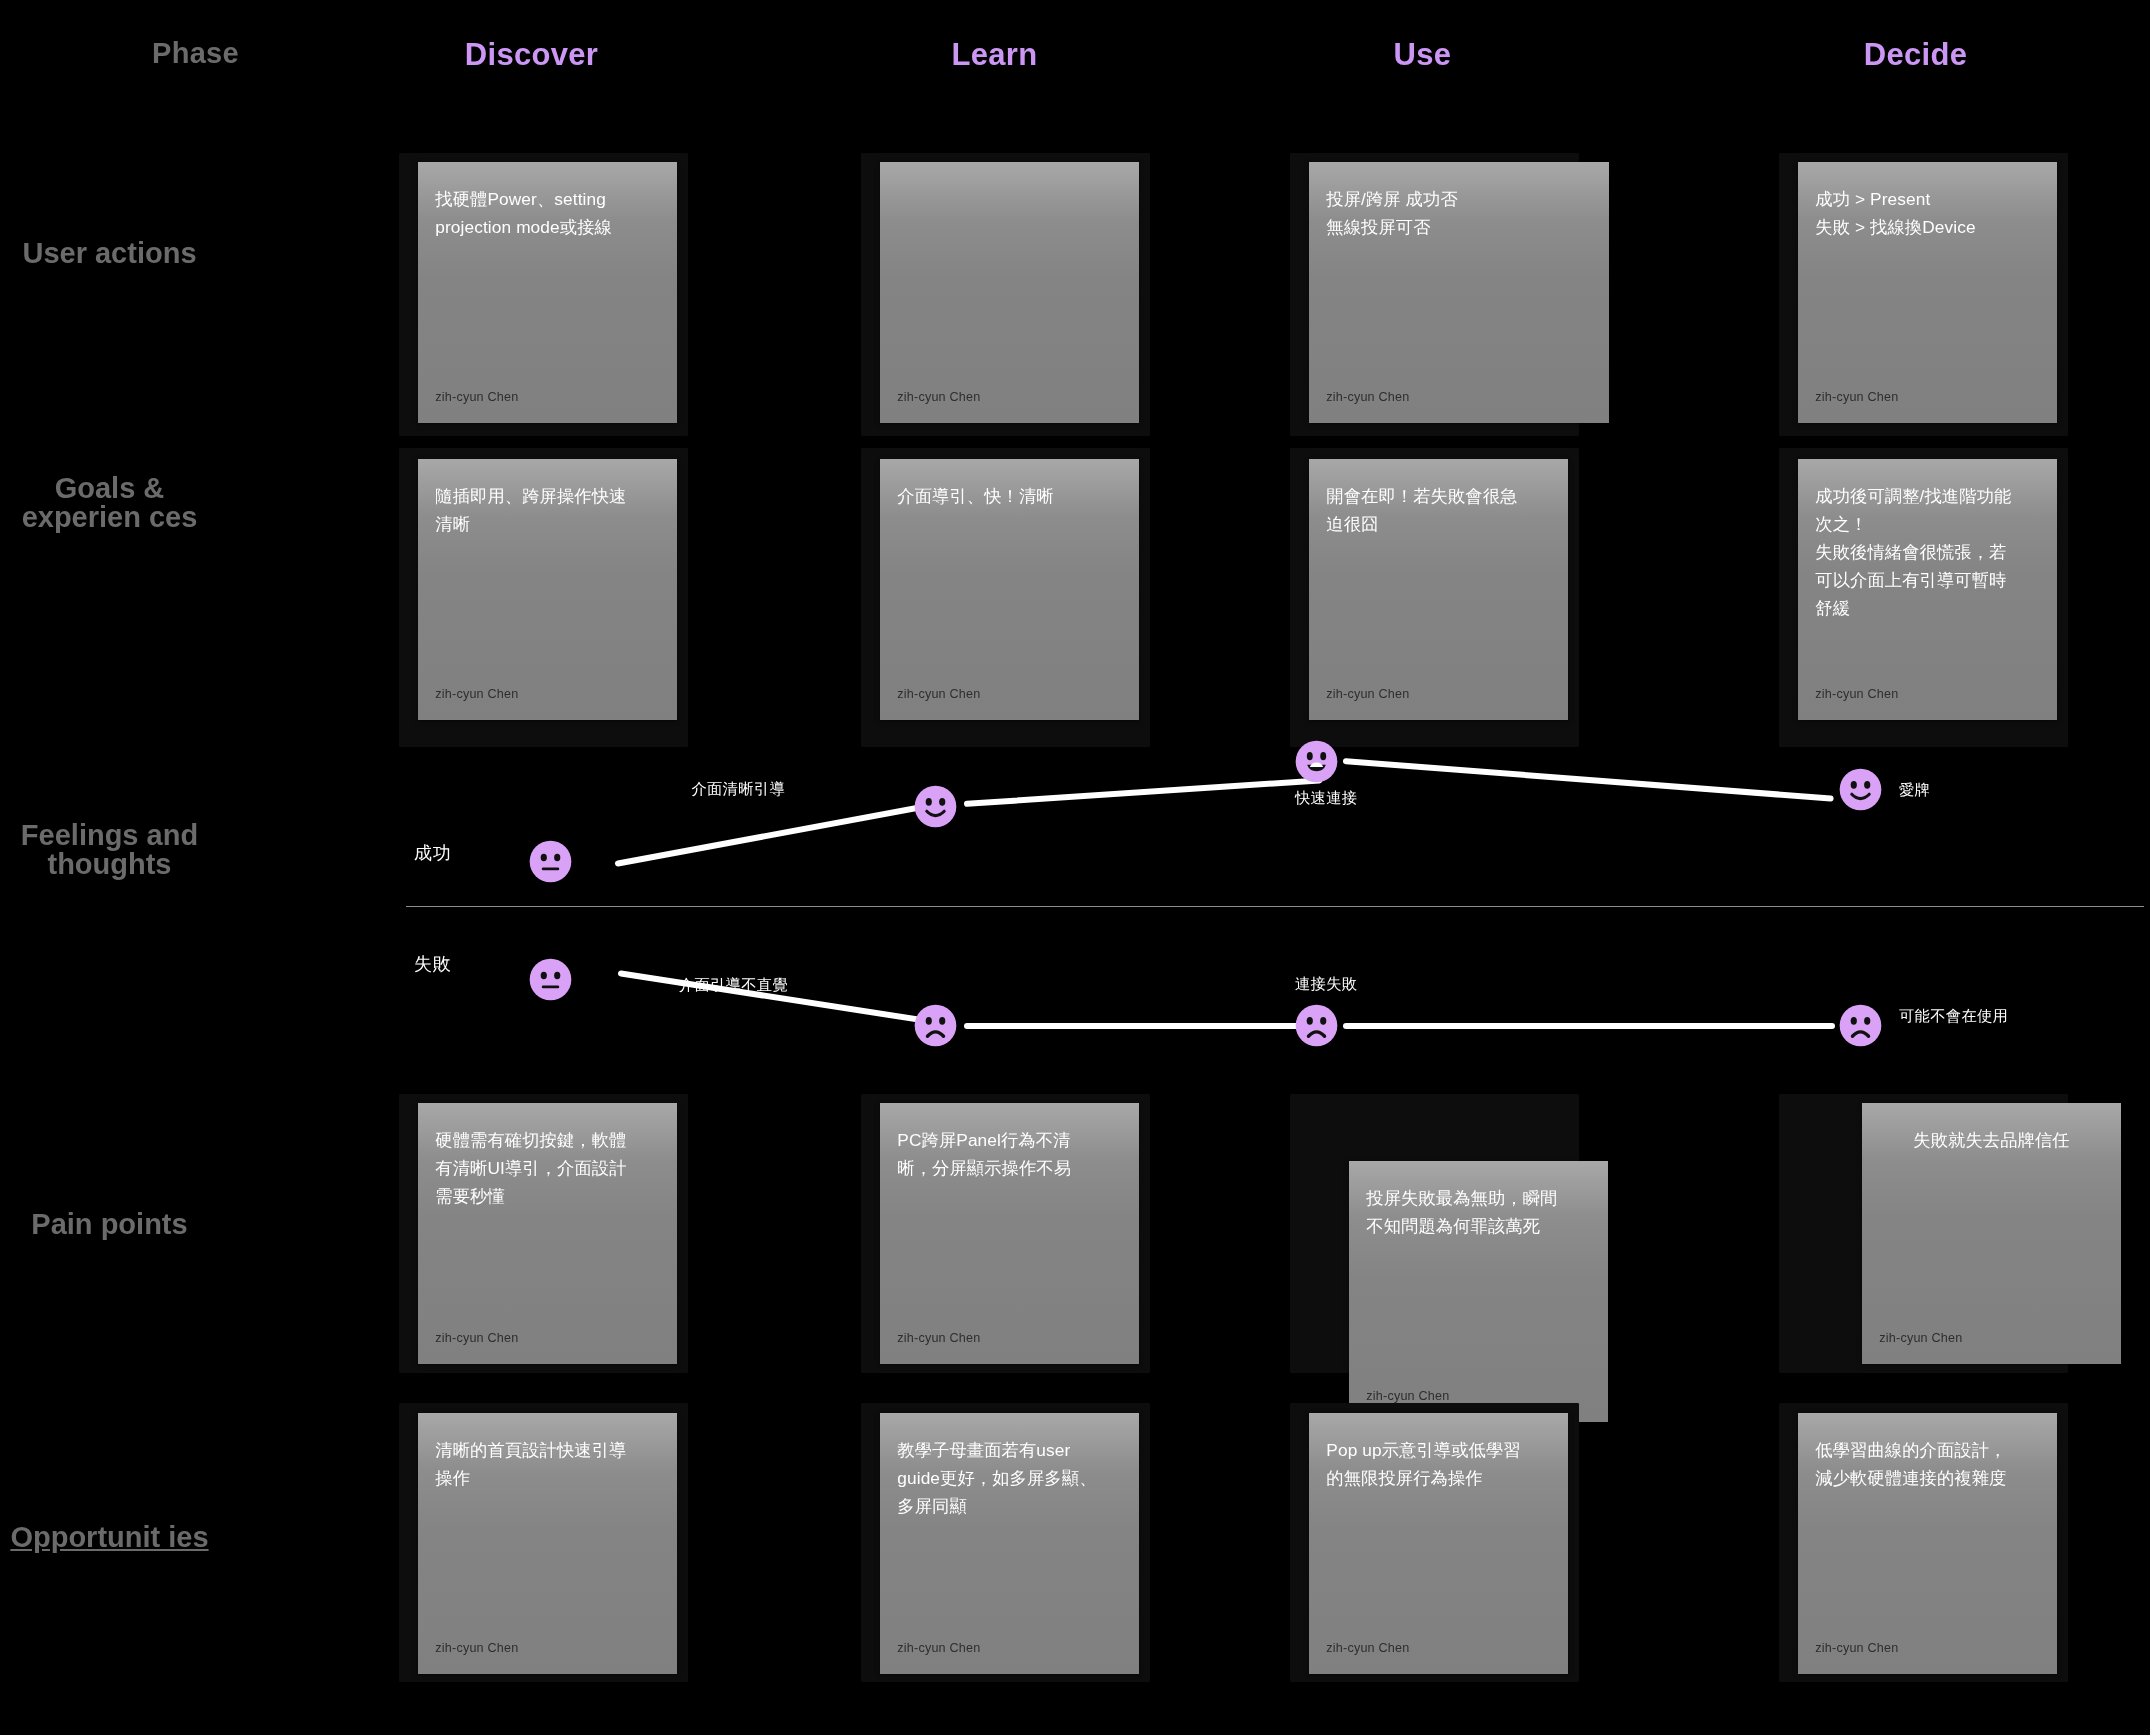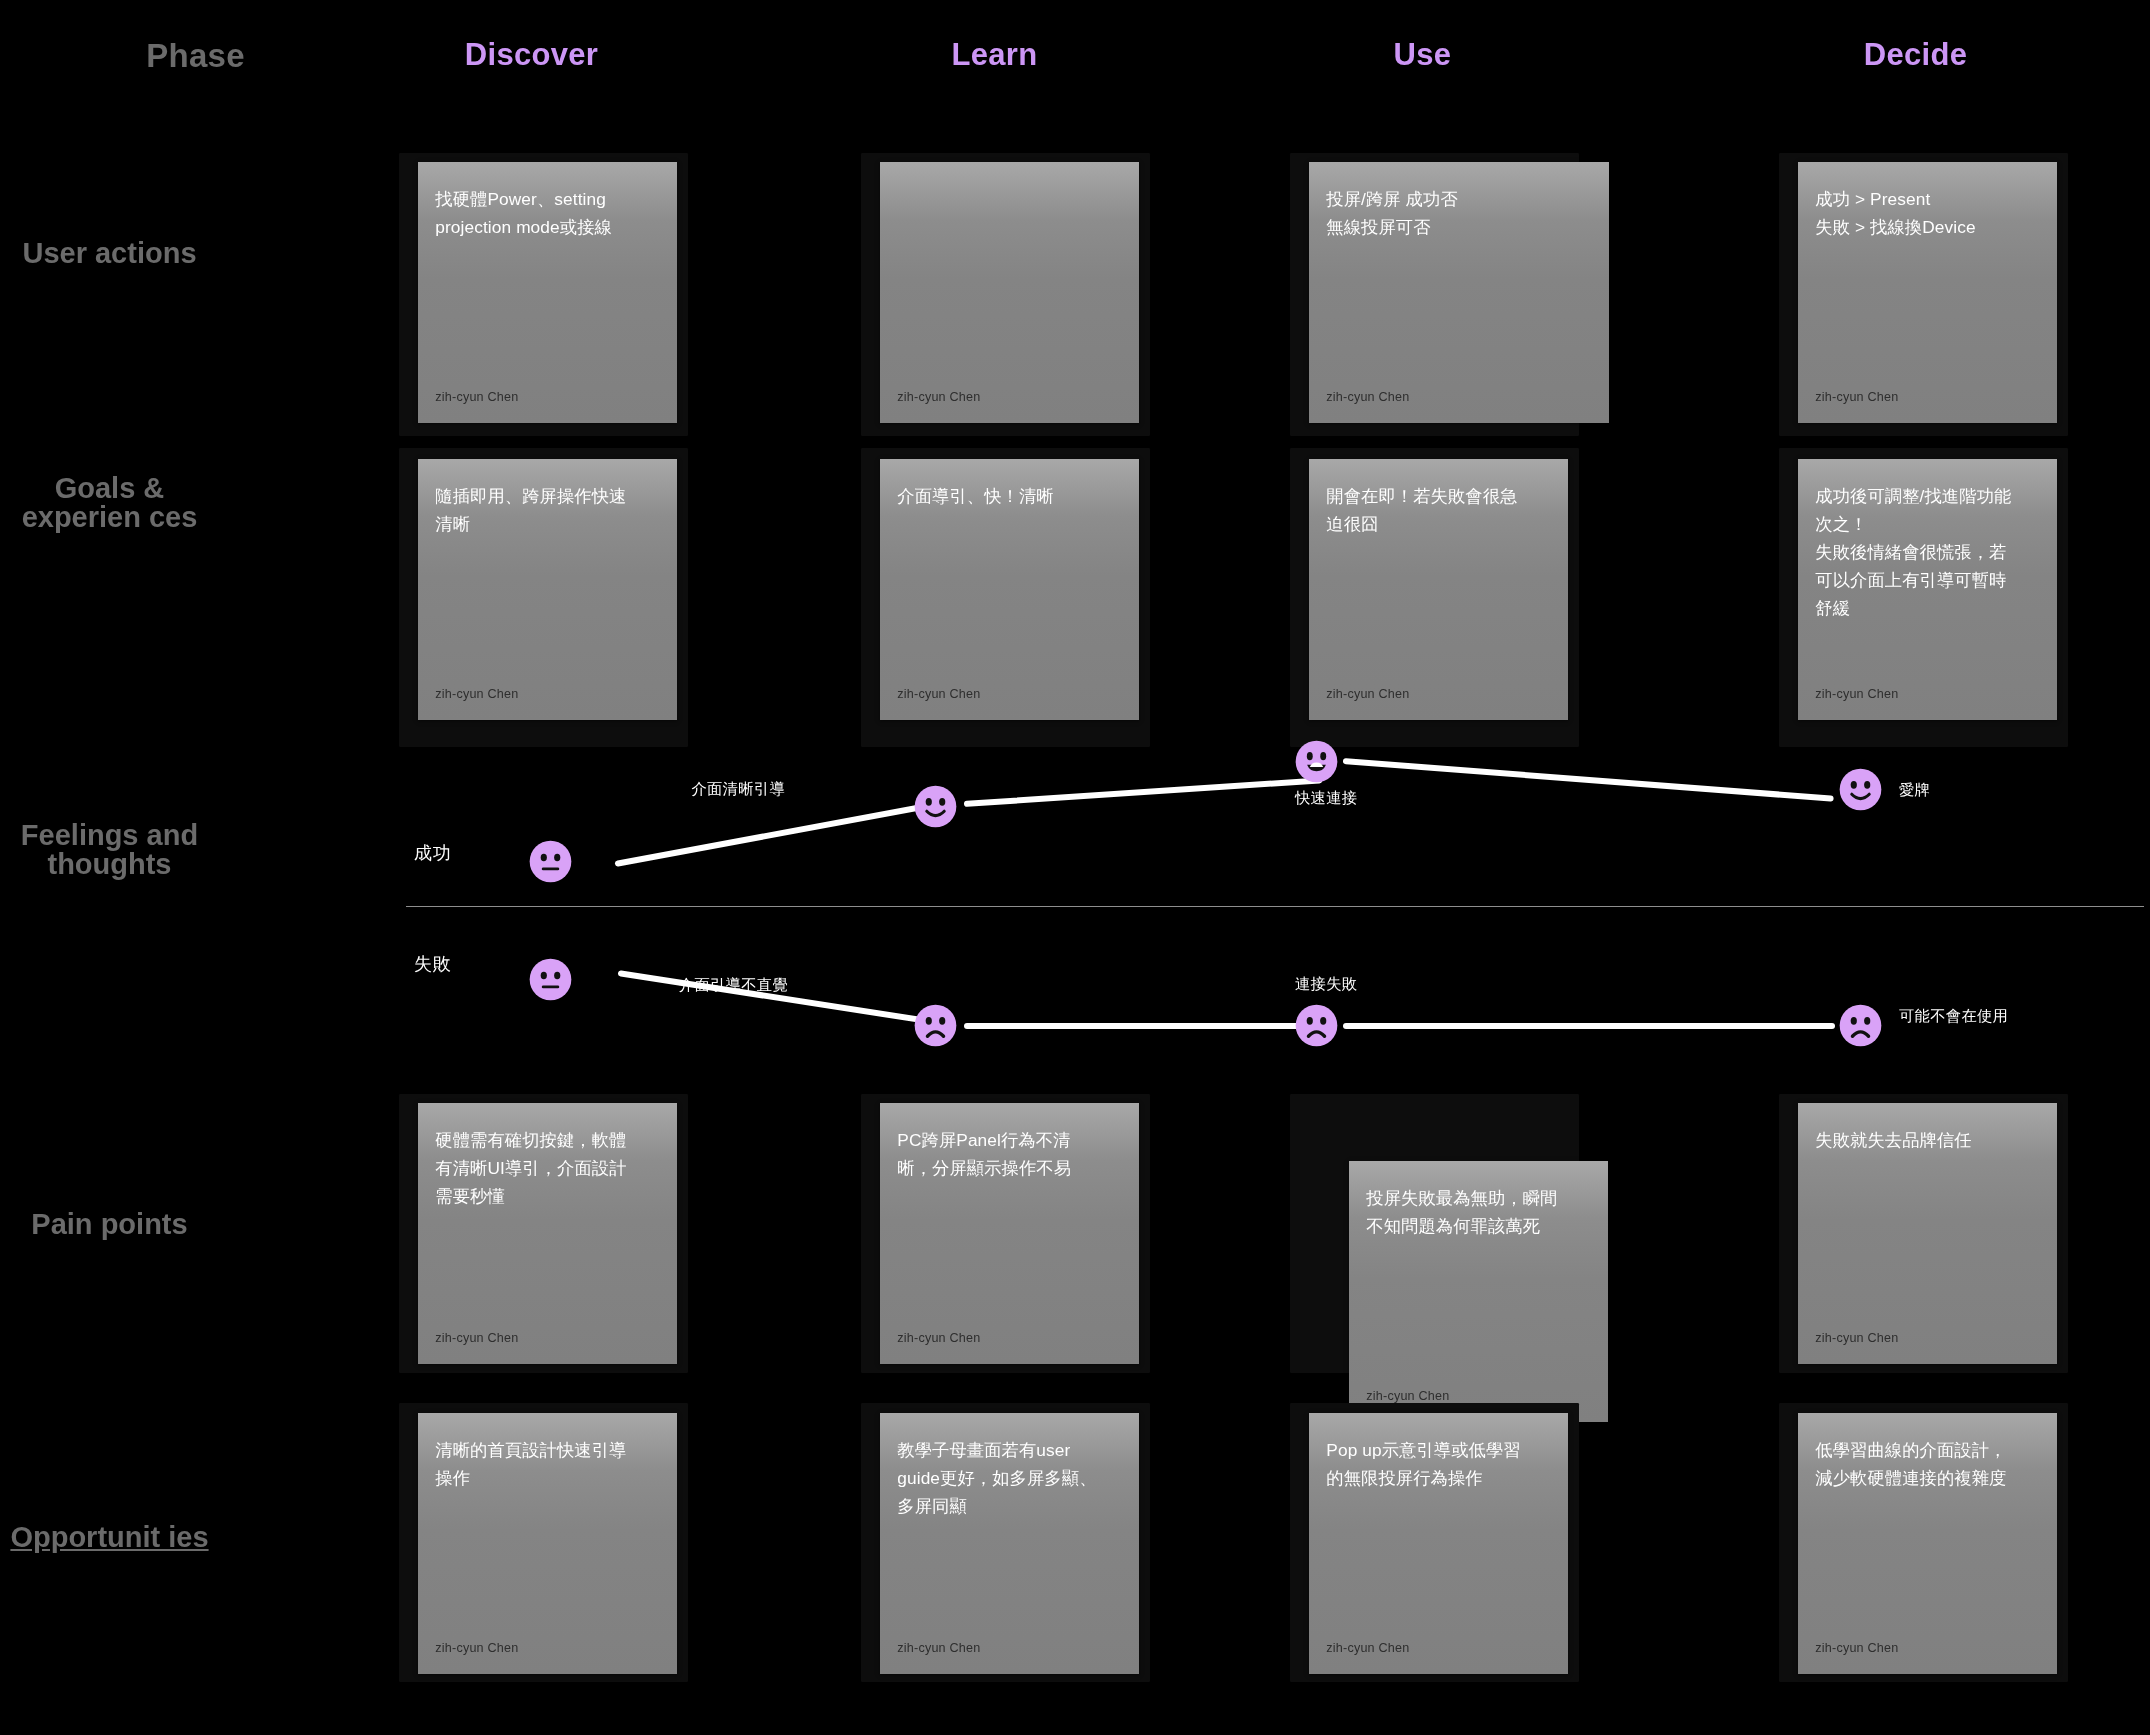--- a/index.html
+++ b/index.html
@@ -16,21 +16,21 @@
     color: #ffffff;
   }
 
   
   .abs { position: absolute; }
 
   
   .phase-label {
     left: 86px; top: 37px; width: 219px;
     text-align: center;
-    font-size: 33px;
+    font-size: 29px;
     font-weight: 700;
     color: #6b6b6b;
     letter-spacing: 0.3px;
   }
   .phase-head {
     top: 37px;
     width: 279px;
     text-align: center;
     font-size: 31px;
     font-weight: 700;
@@ -291,21 +291,21 @@
 </div>
 
 <div class="abs frame" style="left:1290px; top:1094px; width:289px; height:279px;"></div>
 <div class="abs note" style="left:1309px; top:1161px; width:259px; height:261px;margin-left:40px;">
   <div class="note-text">投屏失敗最為無助，瞬間
 不知問題為何罪該萬死</div>
   <div class="note-author">zih-cyun Chen</div>
 </div>
 
 <div class="abs frame" style="left:1779px; top:1094px; width:289px; height:279px;"></div>
-<div class="abs note" style="left:1798px; top:1103px; width:259px; height:261px;">
+<div class="abs note" style="left:1862px; top:1103px; width:259px; height:261px;text-align:center;">
   <div class="note-text">失敗就失去品牌信任</div>
   <div class="note-author">zih-cyun Chen</div>
 </div>
 
 <div class="abs frame" style="left:399px;  top:1403px; width:289px; height:279px;"></div>
 <div class="abs note" style="left:418px;  top:1413px; width:259px; height:261px;">
   <div class="note-text">清晰的首頁設計快速引導
 操作</div>
   <div class="note-author">zih-cyun Chen</div>
 </div>

